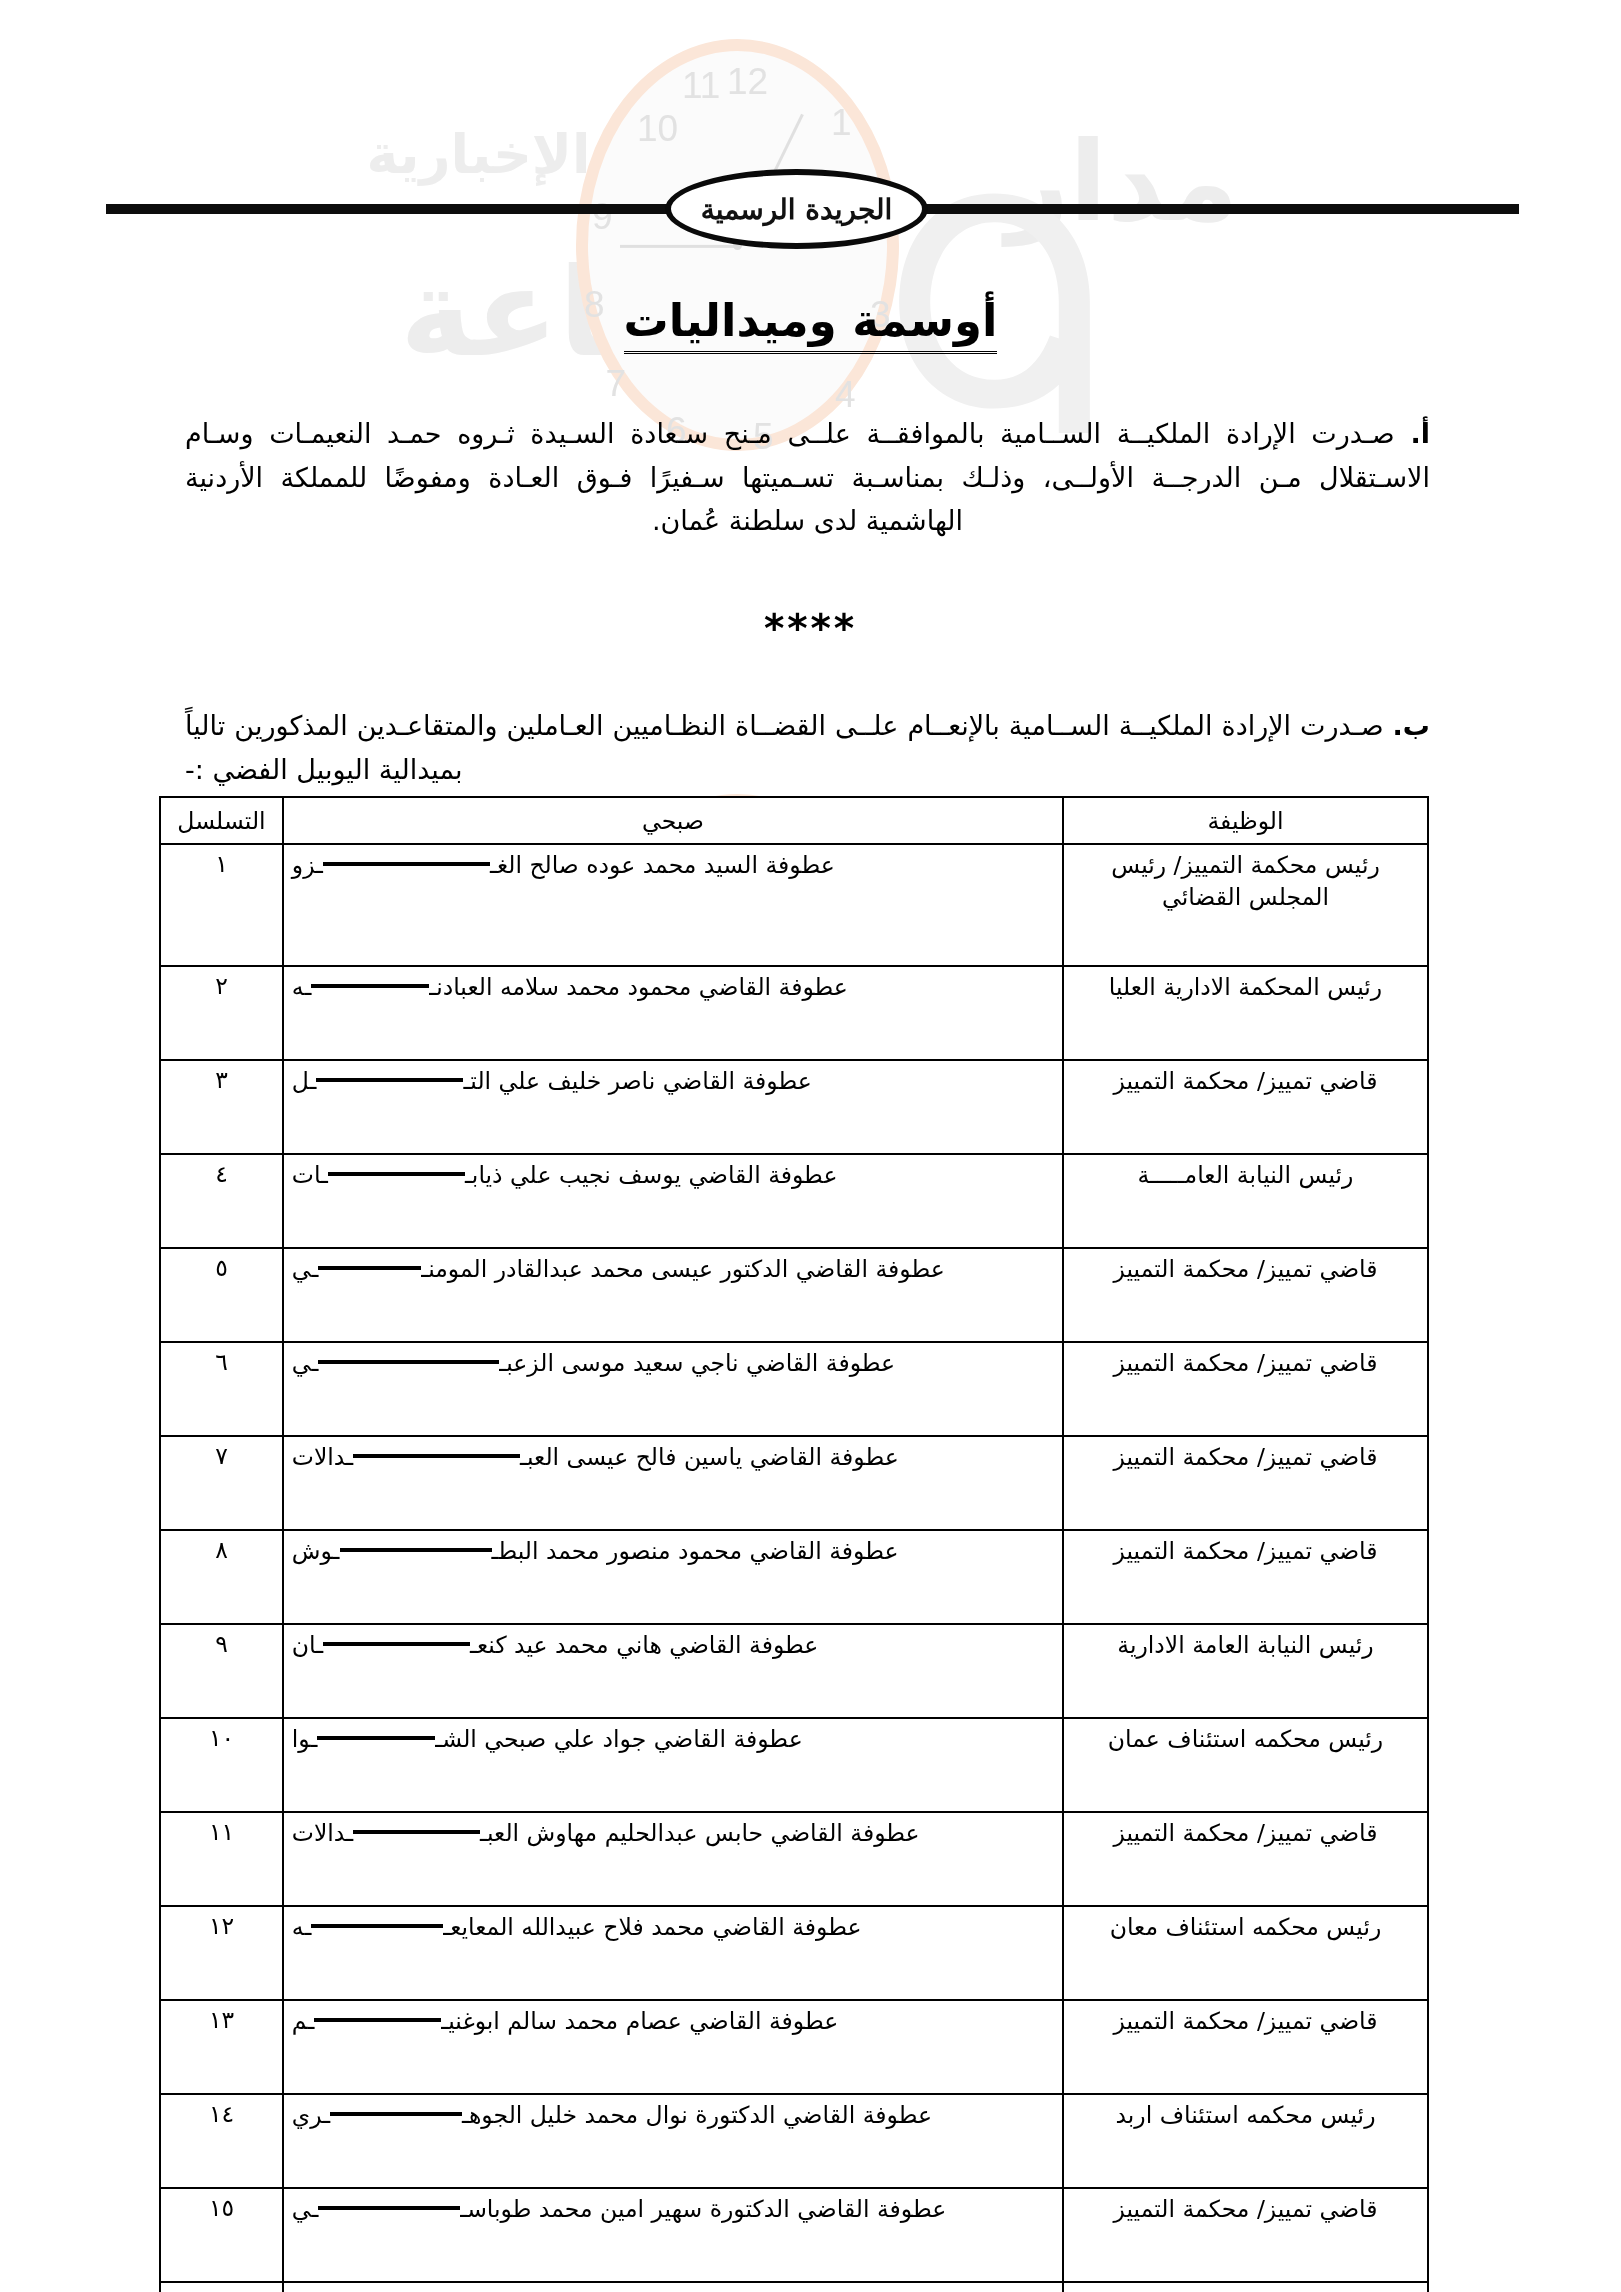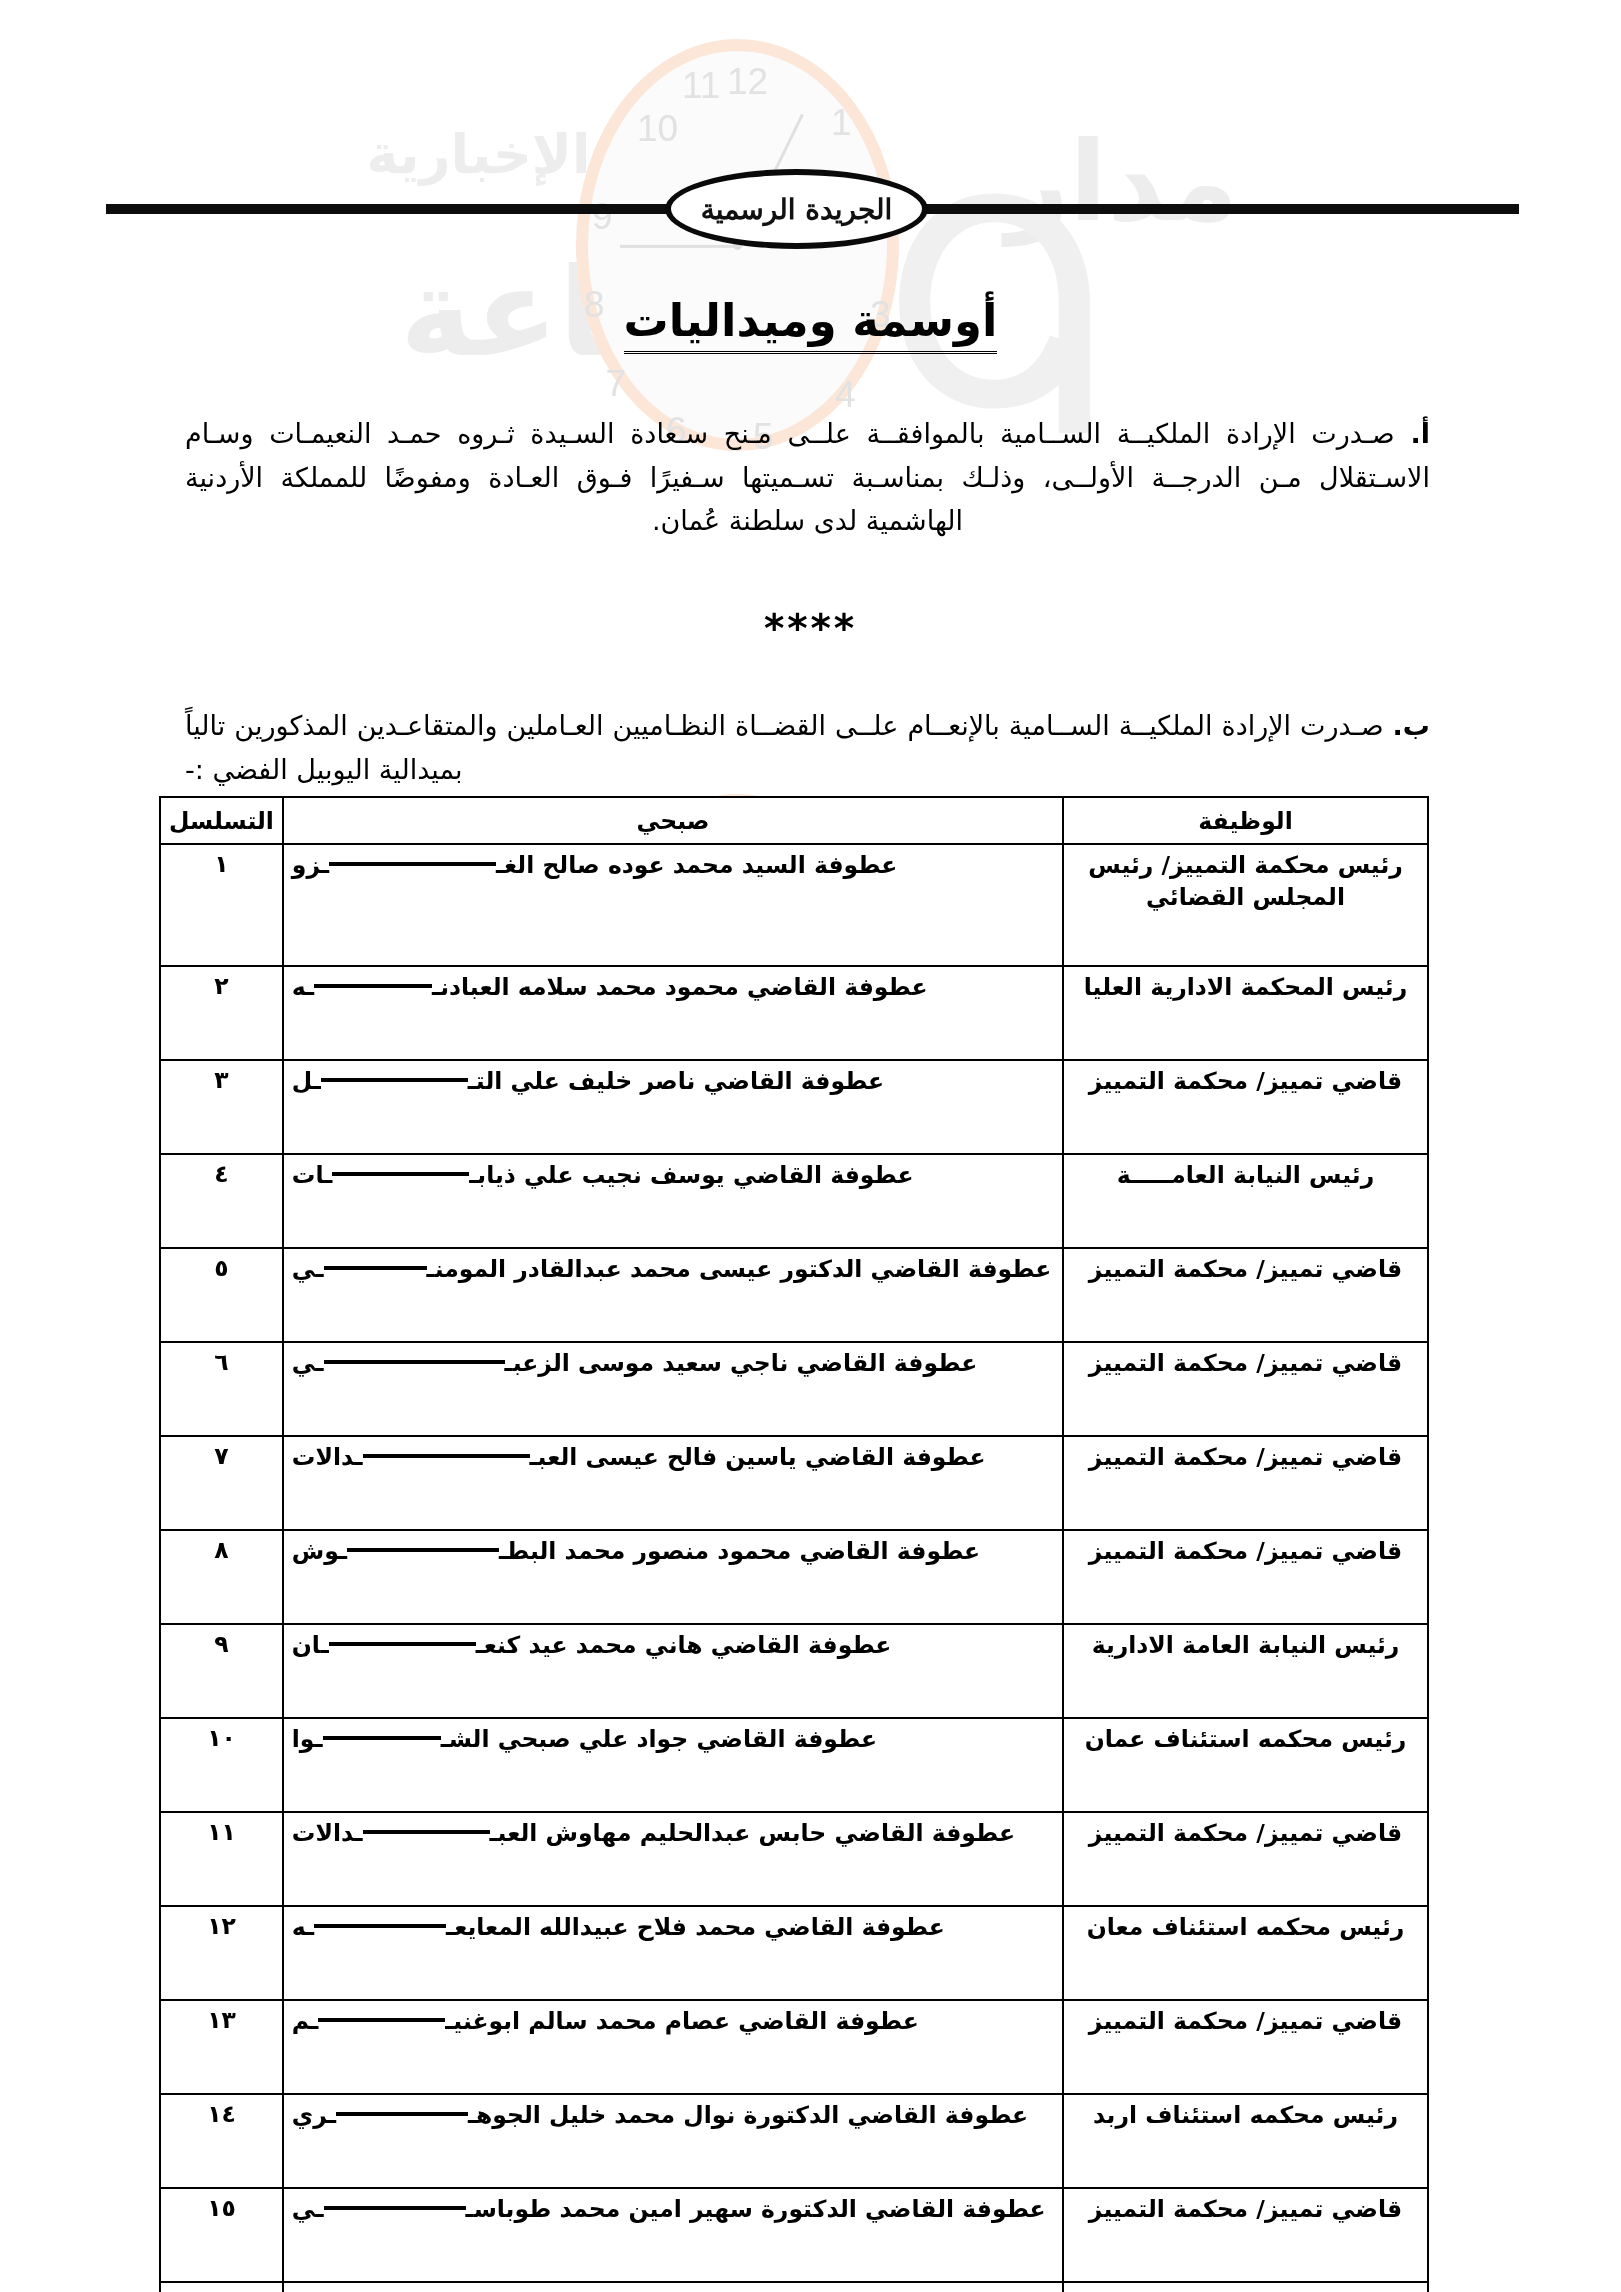--- a/index.html
+++ b/index.html
@@ -175,21 +175,21 @@
     width: 100%;
     border-collapse: collapse;
     table-layout: fixed;
     direction: rtl;
     background: #fff;
   }
   table.gz td, table.gz th {
     border: 2.9px double #000;
     padding: 4.9px 7.8px;
     font-size: 23.5px;
-    font-weight: bold;
+    font-weight: normal;
     color: #000;
     vertical-align: top;
     font-family: "DejaVu Sans", sans-serif;
     background: transparent;
   }
   table.gz th { text-align: center; vertical-align: middle; height: 47px; }
   col.c-job  { width: 365px; }
   col.c-name { width: 780px; }
   col.c-seq  { width: 123px; }
 

